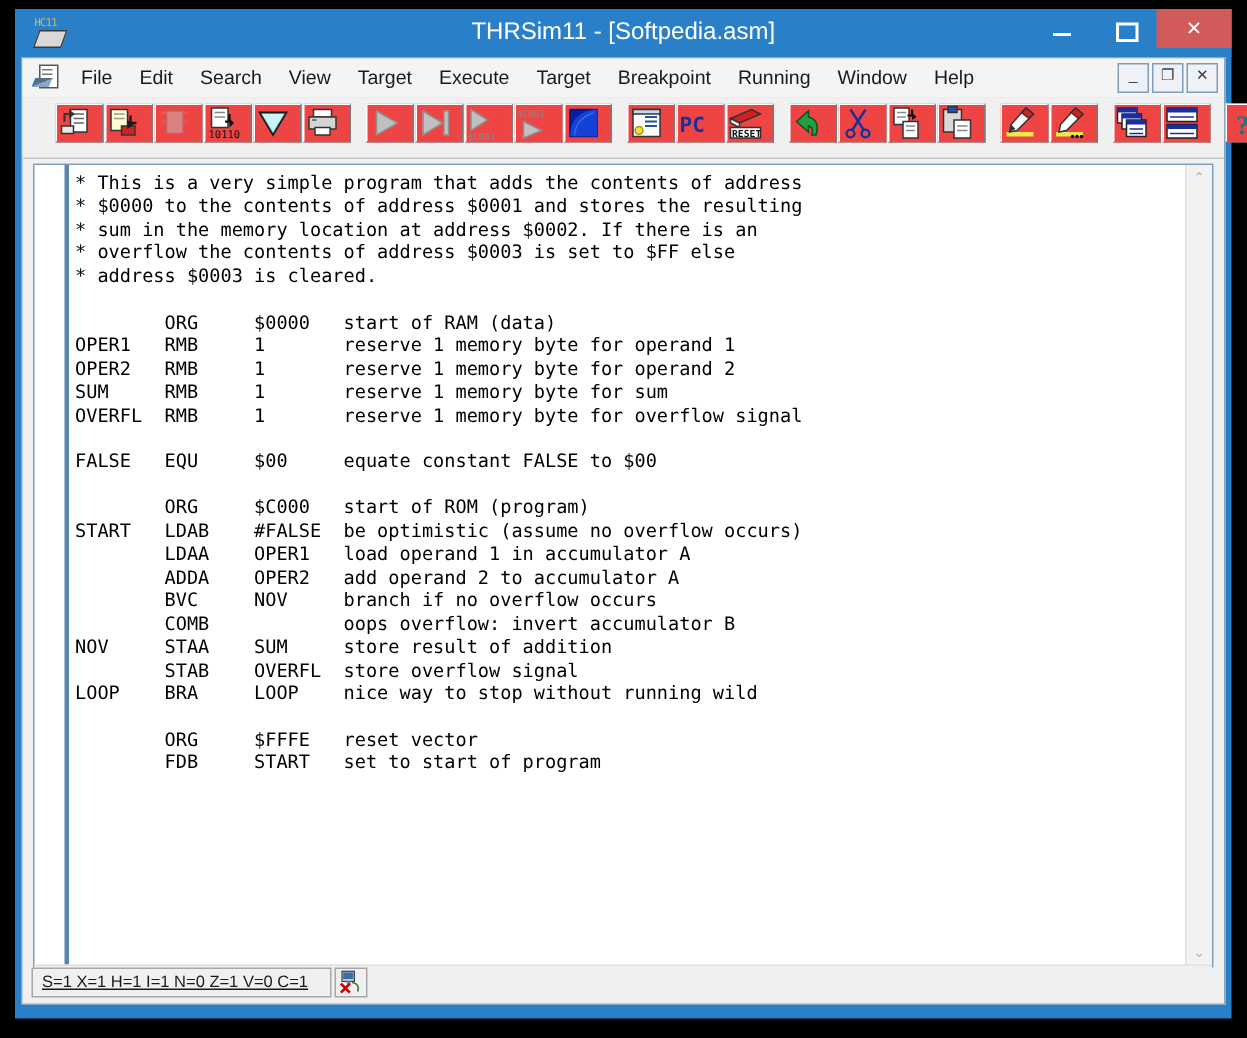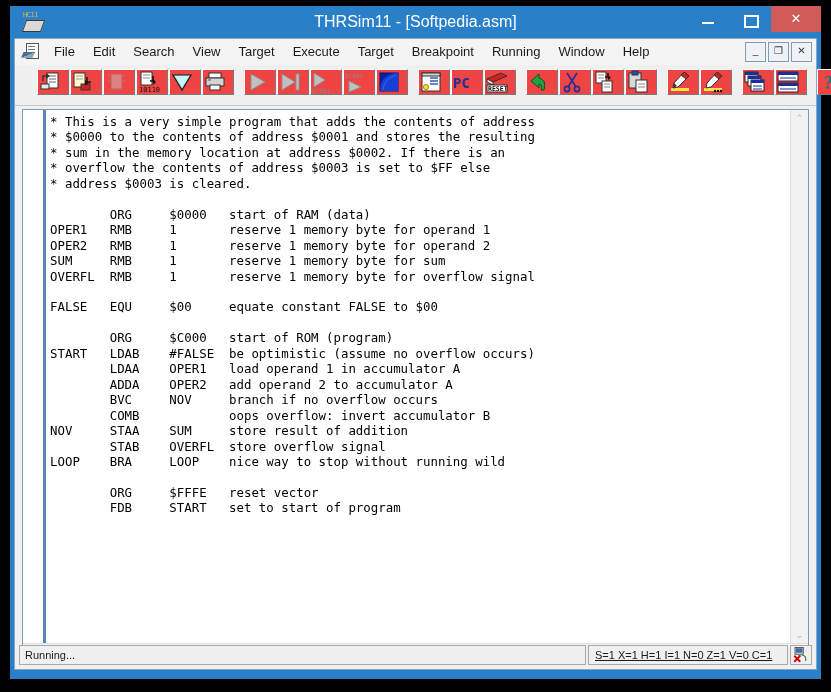--- a/index.html
+++ b/index.html
@@ -707,21 +707,20 @@
           <div class="vs-arrow down">⌄</div>
         </div>
 
         <div class="hscroll">
           <div class="hs-arrow left">❮</div>
           <div class="hs-arrow right">❯</div>
         </div>
       </div>
 
       <div class="statusbar">
-        <div class="st-panel st-main">Running...</div>
         <div class="st-panel st-flags">S=1 X=1 H=1 I=1 N=0 Z=1 V=0 C=1</div>
         <div class="st-icon">
           <svg viewBox="0 0 24 24" width="20" height="18">
             <rect x="4" y="2" width="11" height="9" fill="#c8d8e8" stroke="#333"></rect>
             <rect x="5" y="3" width="9" height="6" fill="#3a6ea5"></rect>
             <rect x="8" y="11" width="4" height="2" fill="#888"></rect>
             <path d="M13 12 Q20 13 18 20" fill="none" stroke="#2a7a2a" stroke-width="1.4"></path>
             <path d="M3 13 L11 21 M11 13 L3 21" stroke="#cc0000" stroke-width="2.4"></path>
           </svg>
         </div>

